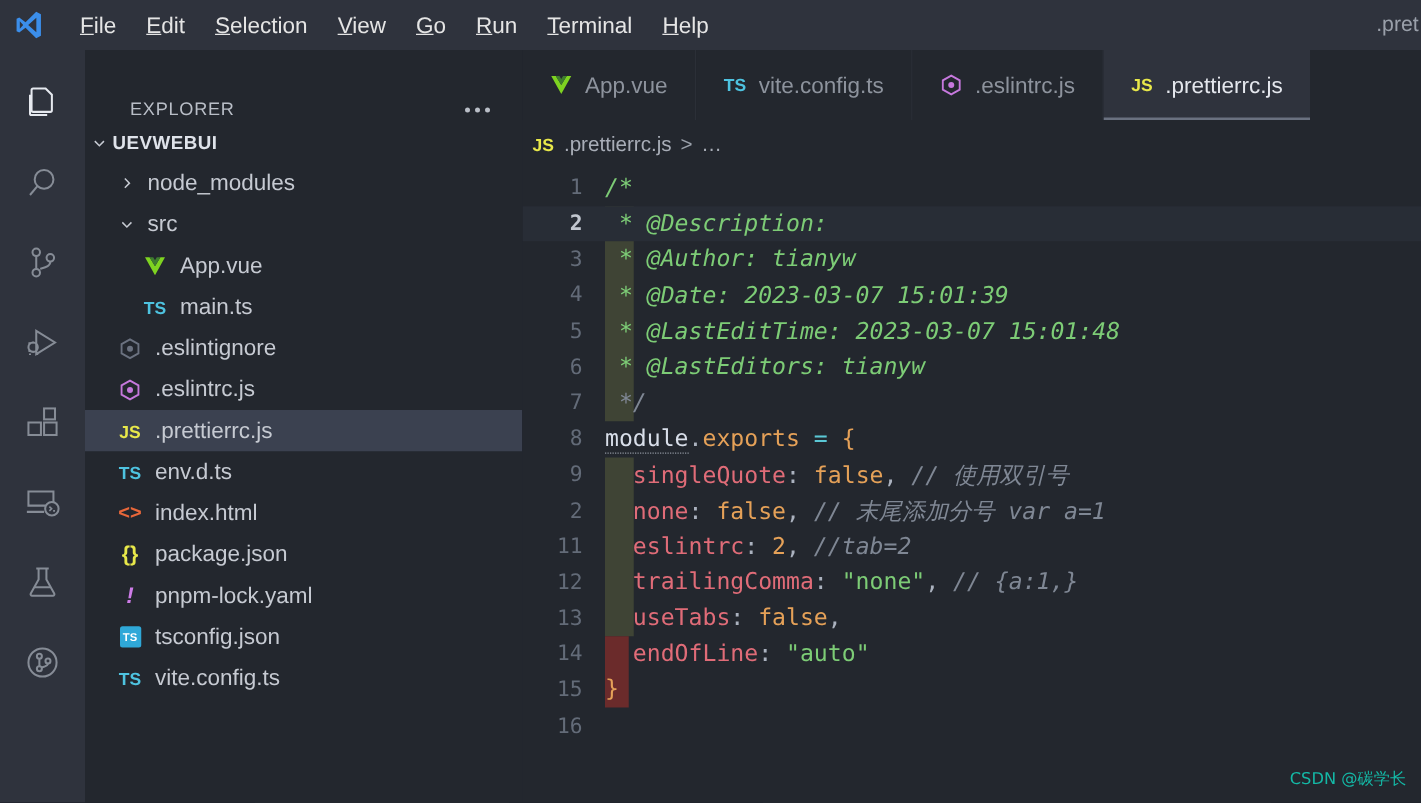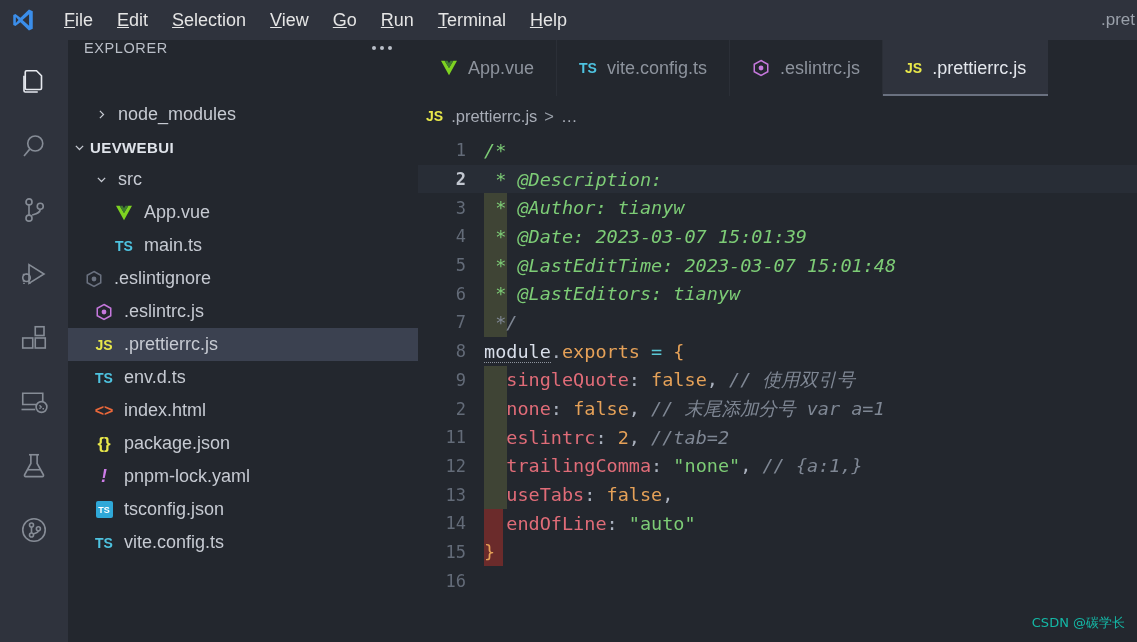--- a/index.html
+++ b/index.html
@@ -73,22 +73,22 @@
 
   
   .sidebar {
     width: 350px; min-width: 350px;
     background: #23272e;
     display: flex; flex-direction: column;
     overflow: hidden;
   }
   .sidebar-header {
     height: 56px; min-height: 56px;
-    display: flex; align-items: flex-start;
-    padding: 0 16px 0 16px;
+    display: flex; align-items: flex-end;
+    padding: 0 16px 0 36px;
     background: #23272e;
   }
   .sidebar-title {
     font-size: 14.5px;
     letter-spacing: 0.6px;
     color: #b9bec7;
     flex: 1;
   }
   .dots {
     display: flex; gap: 4px; align-items: center;
@@ -320,36 +320,36 @@
         <div class="sidebar-title">EXPLORER</div>
         <div class="dots">
             <i></i>
             <i></i>
             <i></i>
           </div>
       </div>
 
       <div class="tree">
 
-        <div class="tree-row" style="padding-left:22px">
-          <span class="chev">
-            <svg width="13" height="13" viewBox="0 0 16 16" fill="none" stroke="currentColor" stroke-width="1.5">
-                <path d="M6 3.5 10.5 8 6 12.5"></path>
-              </svg>
-          </span>
-          <span class="fname">node_modules</span>
-        </div>
-
         <div class="tree-row root">
           <span class="chev">
             <svg width="13" height="13" viewBox="0 0 16 16" fill="none" stroke="currentColor" stroke-width="1.5">
                 <path d="M3.5 6 8 10.5 12.5 6"></path>
               </svg>
           </span>
           <span>UEVWEBUI</span>
+        </div>
+
+        <div class="tree-row" style="padding-left:22px">
+          <span class="chev">
+            <svg width="13" height="13" viewBox="0 0 16 16" fill="none" stroke="currentColor" stroke-width="1.5">
+                <path d="M6 3.5 10.5 8 6 12.5"></path>
+              </svg>
+          </span>
+          <span class="fname">node_modules</span>
         </div>
 
         <div class="tree-row" style="padding-left:22px">
           <span class="chev">
             <svg width="13" height="13" viewBox="0 0 16 16" fill="none" stroke="currentColor" stroke-width="1.5">
                 <path d="M3.5 6 8 10.5 12.5 6"></path>
               </svg>
           </span>
           <span class="fname">src</span>
         </div>
@@ -362,21 +362,21 @@
               </svg>
           </span>
           <span class="fname">App.vue</span>
         </div>
 
         <div class="tree-row" style="padding-left:42px">
           <span class="fi ts-ico">TS</span>
           <span class="fname">main.ts</span>
         </div>
 
-        <div class="tree-row" style="padding-left:12px">
+        <div class="tree-row" style="padding-left:22px">
           <span class="fi">
             <svg width="18" height="18" viewBox="0 0 24 24">
                 <path d="M12 2 21 7v10l-9 5-9-5V7z" fill="none" stroke="#6b7280" stroke-width="2"></path>
                 <circle cx="12" cy="12" r="3.2" fill="#6b7280"></circle>
               </svg>
           </span>
           <span class="fname">.eslintignore</span>
         </div>
 
         <div class="tree-row" style="padding-left:22px">

